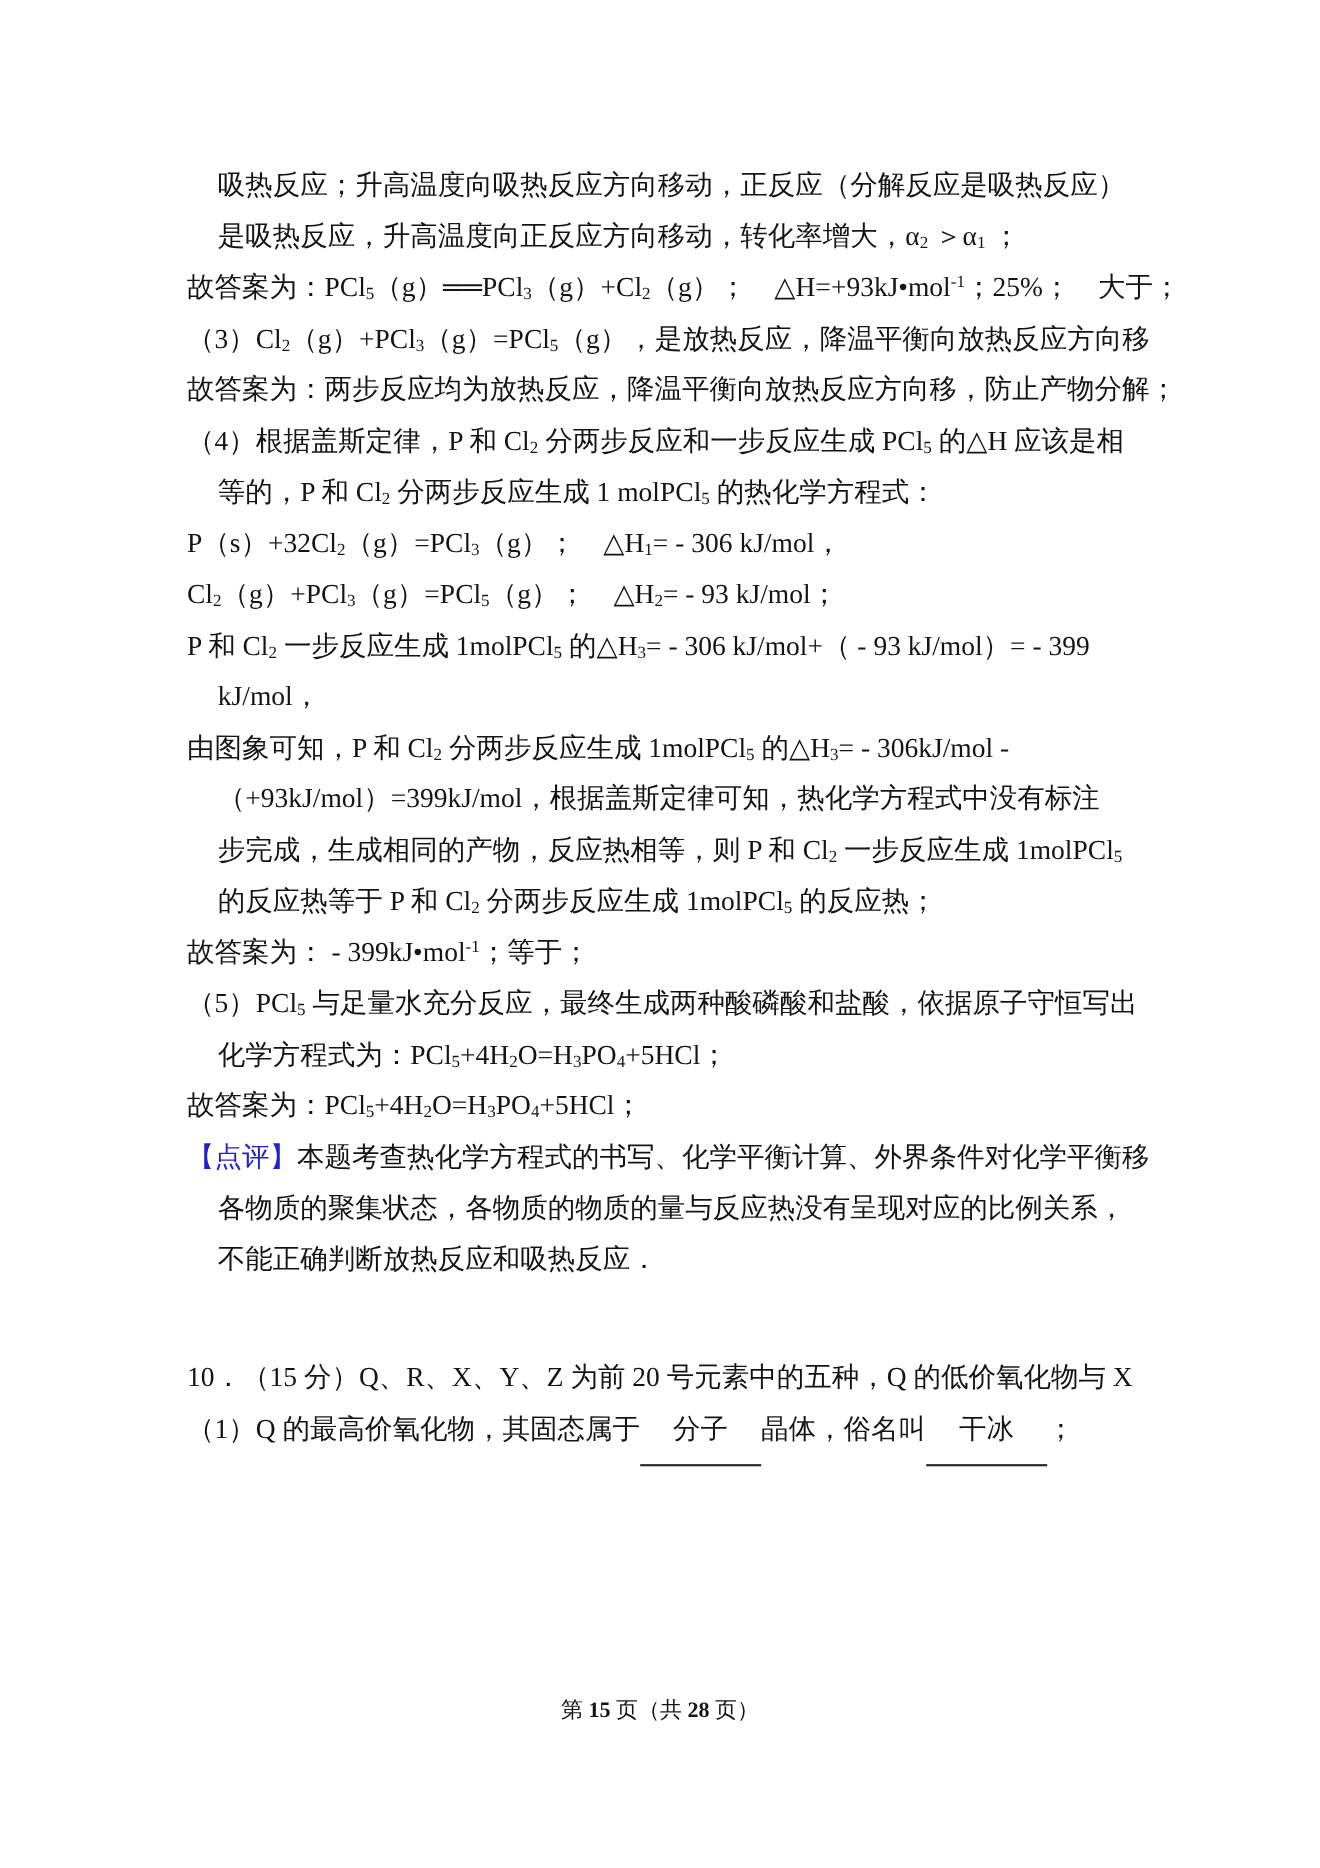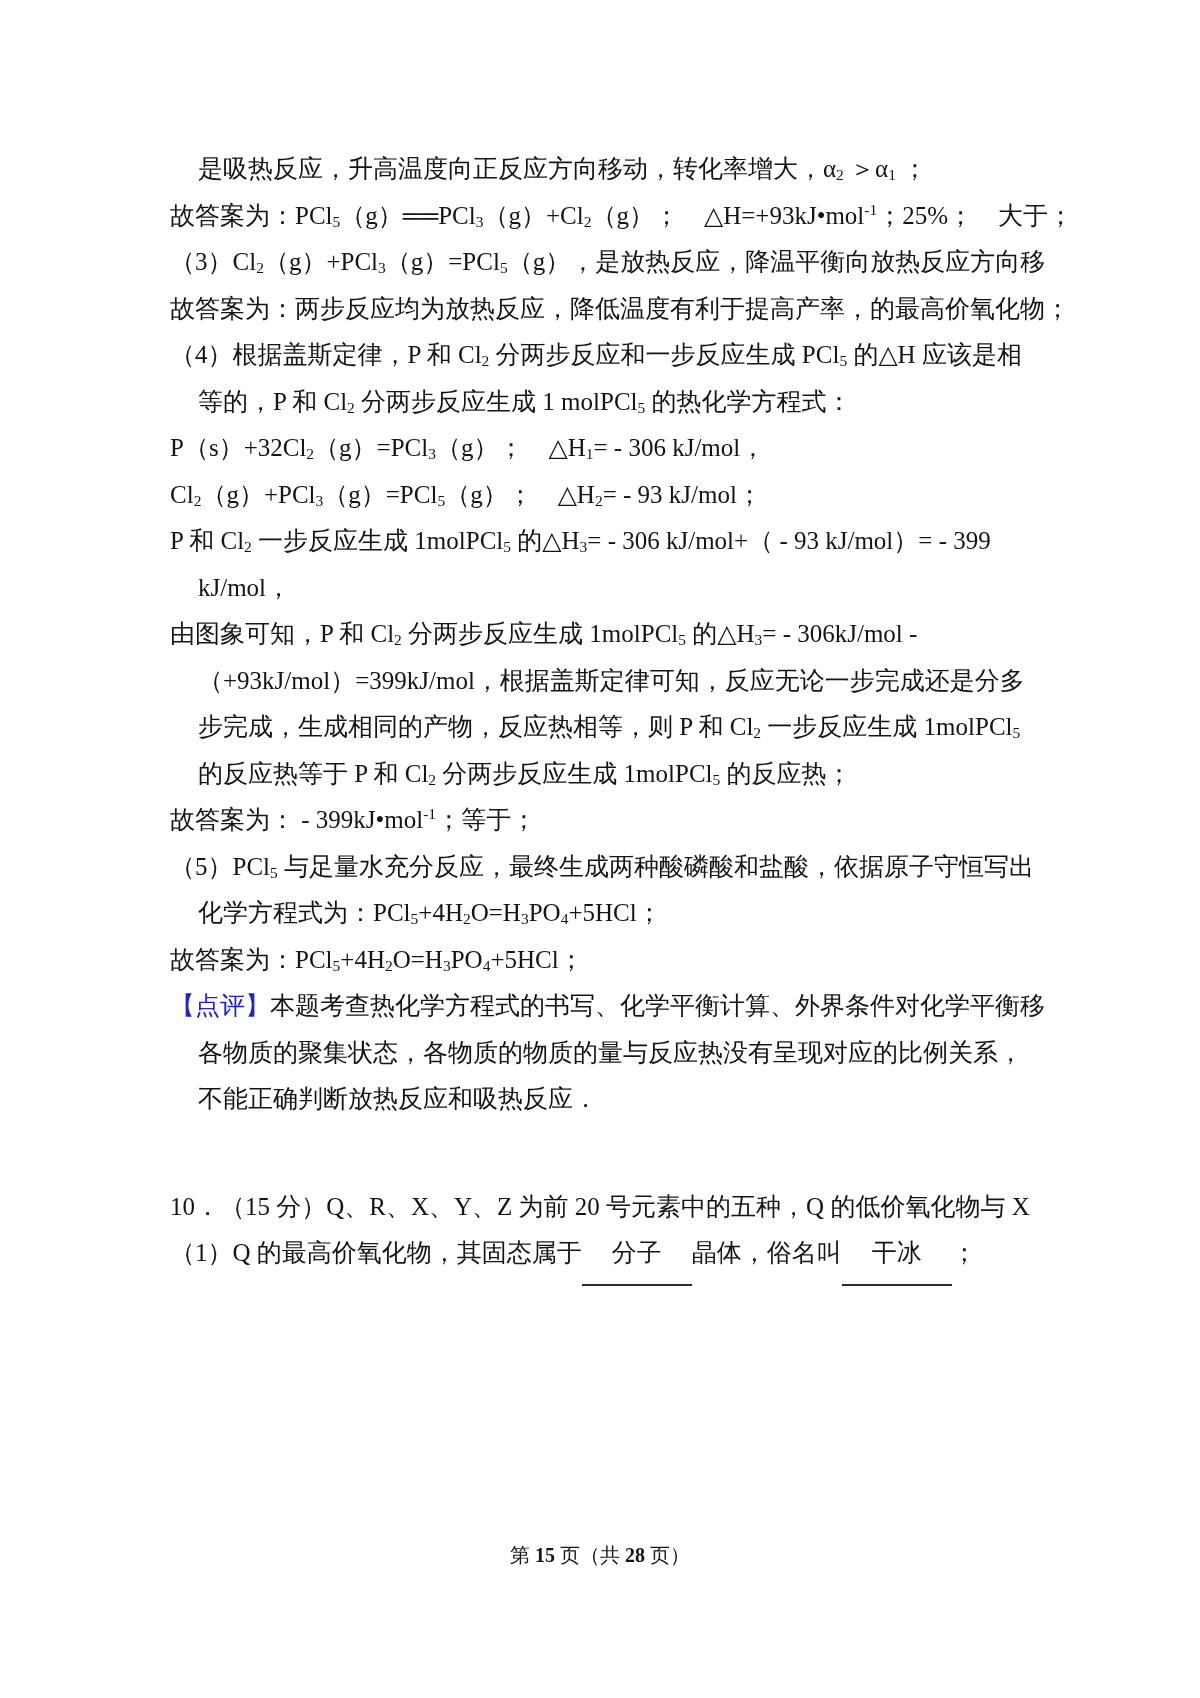--- a/index.html
+++ b/index.html
@@ -20,32 +20,33 @@
     position:absolute; left:0; right:0; top:1540px; text-align:center;
     font-size:20px; color:#141414; height:30px; line-height:30px;
   }
   .footer b { font-weight:bold; }
 </style>
 </head>
 <body>
 
 <div class="page">
   <div class="content">
+      <div class="line i1"><span>吸热反应；升高温度向吸热反应方向移动，正反应（分解反应是吸热反应）</span></div>
       <div class="line i1"><span>是吸热反应，升高温度向正反应方向移动，转化率增大，α<sub>2</sub> ＞α<sub>1</sub> ；</span></div>
       <div class="line"><span>故答案为：PCl<sub>5</sub>（g）══PCl<sub>3</sub>（g）+Cl<sub>2</sub>（g）；　△H=+93kJ•mol<sup>-1</sup>；25%；　大于；</span></div>
       <div class="line"><span>（3）Cl<sub>2</sub>（g）+PCl<sub>3</sub>（g）=PCl<sub>5</sub>（g），是放热反应，降温平衡向放热反应方向移</span></div>
-      <div class="line"><span>故答案为：两步反应均为放热反应，降低温度有利于提高产率，的最高价氧化物；</span></div>
+      <div class="line"><span>故答案为：两步反应均为放热反应，降温平衡向放热反应方向移，防止产物分解；</span></div>
       <div class="line"><span>（4）根据盖斯定律，P 和 Cl<sub>2</sub> 分两步反应和一步反应生成 PCl<sub>5</sub> 的△H 应该是相</span></div>
       <div class="line i1"><span>等的，P 和 Cl<sub>2</sub> 分两步反应生成 1 molPCl<sub>5</sub> 的热化学方程式：</span></div>
       <div class="line"><span>P（s）+32Cl<sub>2</sub>（g）=PCl<sub>3</sub>（g）；　△H<sub>1</sub>= - 306 kJ/mol，</span></div>
       <div class="line"><span>Cl<sub>2</sub>（g）+PCl<sub>3</sub>（g）=PCl<sub>5</sub>（g）；　△H<sub>2</sub>= - 93 kJ/mol；</span></div>
       <div class="line"><span>P 和 Cl<sub>2</sub> 一步反应生成 1molPCl<sub>5</sub> 的△H<sub>3</sub>= - 306 kJ/mol+（ - 93 kJ/mol）= - 399</span></div>
       <div class="line i1"><span>kJ/mol，</span></div>
       <div class="line"><span>由图象可知，P 和 Cl<sub>2</sub> 分两步反应生成 1molPCl<sub>5</sub> 的△H<sub>3</sub>= - 306kJ/mol -</span></div>
-      <div class="line i1"><span>（+93kJ/mol）=399kJ/mol，根据盖斯定律可知，反应无论一步完成还是分多</span></div>
+      <div class="line i1"><span>（+93kJ/mol）=399kJ/mol，根据盖斯定律可知，热化学方程式中没有标注</span></div>
       <div class="line i1"><span>步完成，生成相同的产物，反应热相等，则 P 和 Cl<sub>2</sub> 一步反应生成 1molPCl<sub>5</sub></span></div>
       <div class="line i1"><span>的反应热等于 P 和 Cl<sub>2</sub> 分两步反应生成 1molPCl<sub>5</sub> 的反应热；</span></div>
       <div class="line"><span>故答案为： - 399kJ•mol<sup>-1</sup>；等于；</span></div>
       <div class="line"><span>（5）PCl<sub>5</sub> 与足量水充分反应，最终生成两种酸磷酸和盐酸，依据原子守恒写出</span></div>
       <div class="line i1"><span>化学方程式为：PCl<sub>5</sub>+4H<sub>2</sub>O=H<sub>3</sub>PO<sub>4</sub>+5HCl；</span></div>
       <div class="line"><span>故答案为：PCl<sub>5</sub>+4H<sub>2</sub>O=H<sub>3</sub>PO<sub>4</sub>+5HCl；</span></div>
       <div class="line"><span class="label-blue">【点评】</span><span>本题考查热化学方程式的书写、化学平衡计算、外界条件对化学平衡移</span></div>
       <div class="line i1"><span>各物质的聚集状态，各物质的物质的量与反应热没有呈现对应的比例关系，</span></div>
       <div class="line i1"><span>不能正确判断放热反应和吸热反应．</span></div>
       <div class="line gap"></div>

